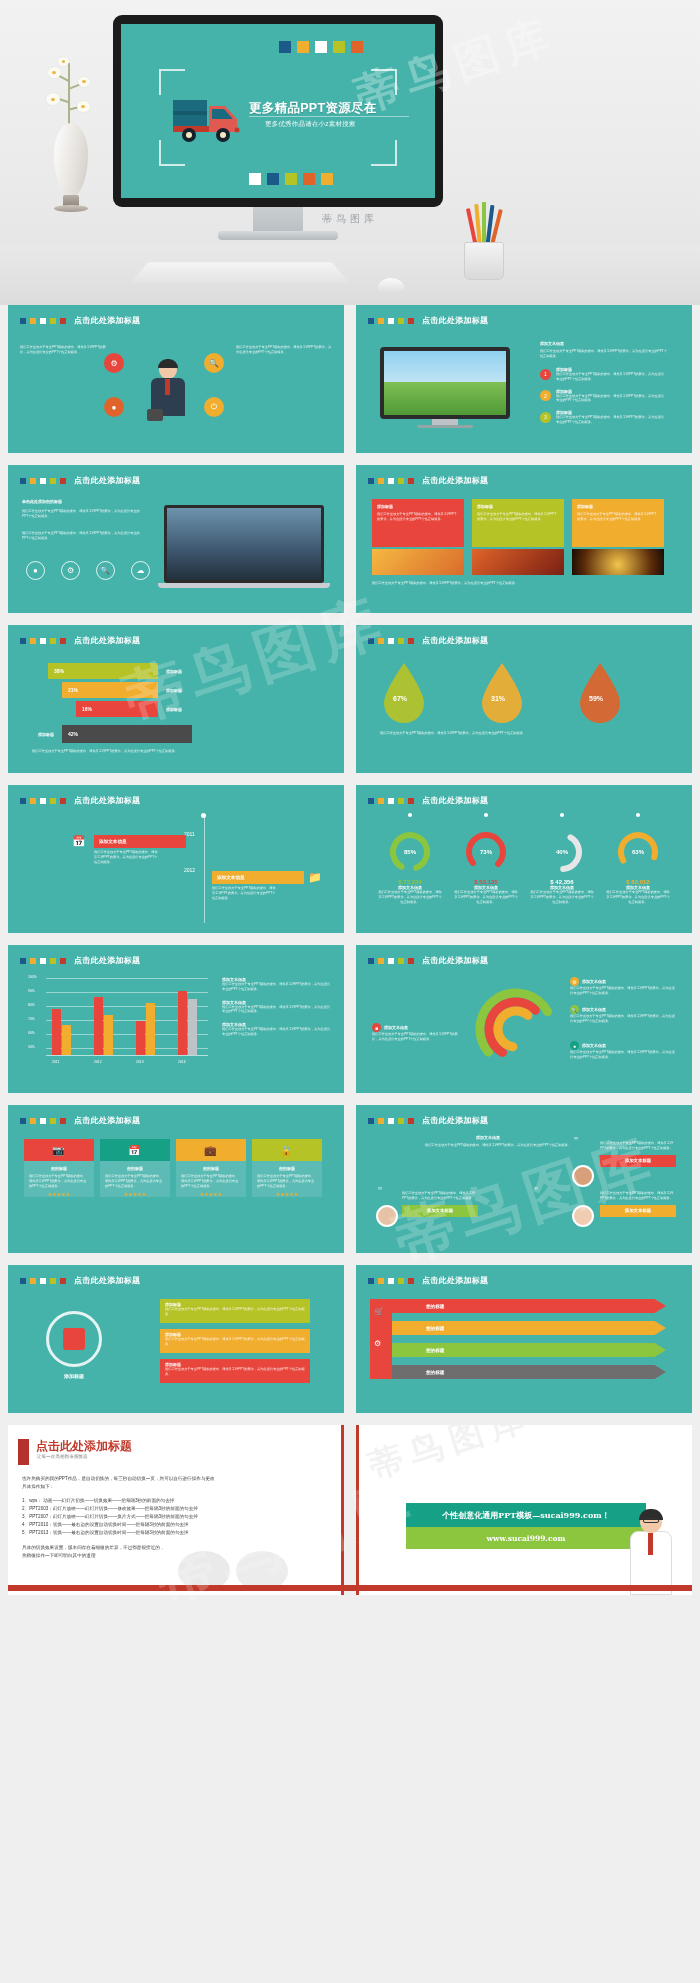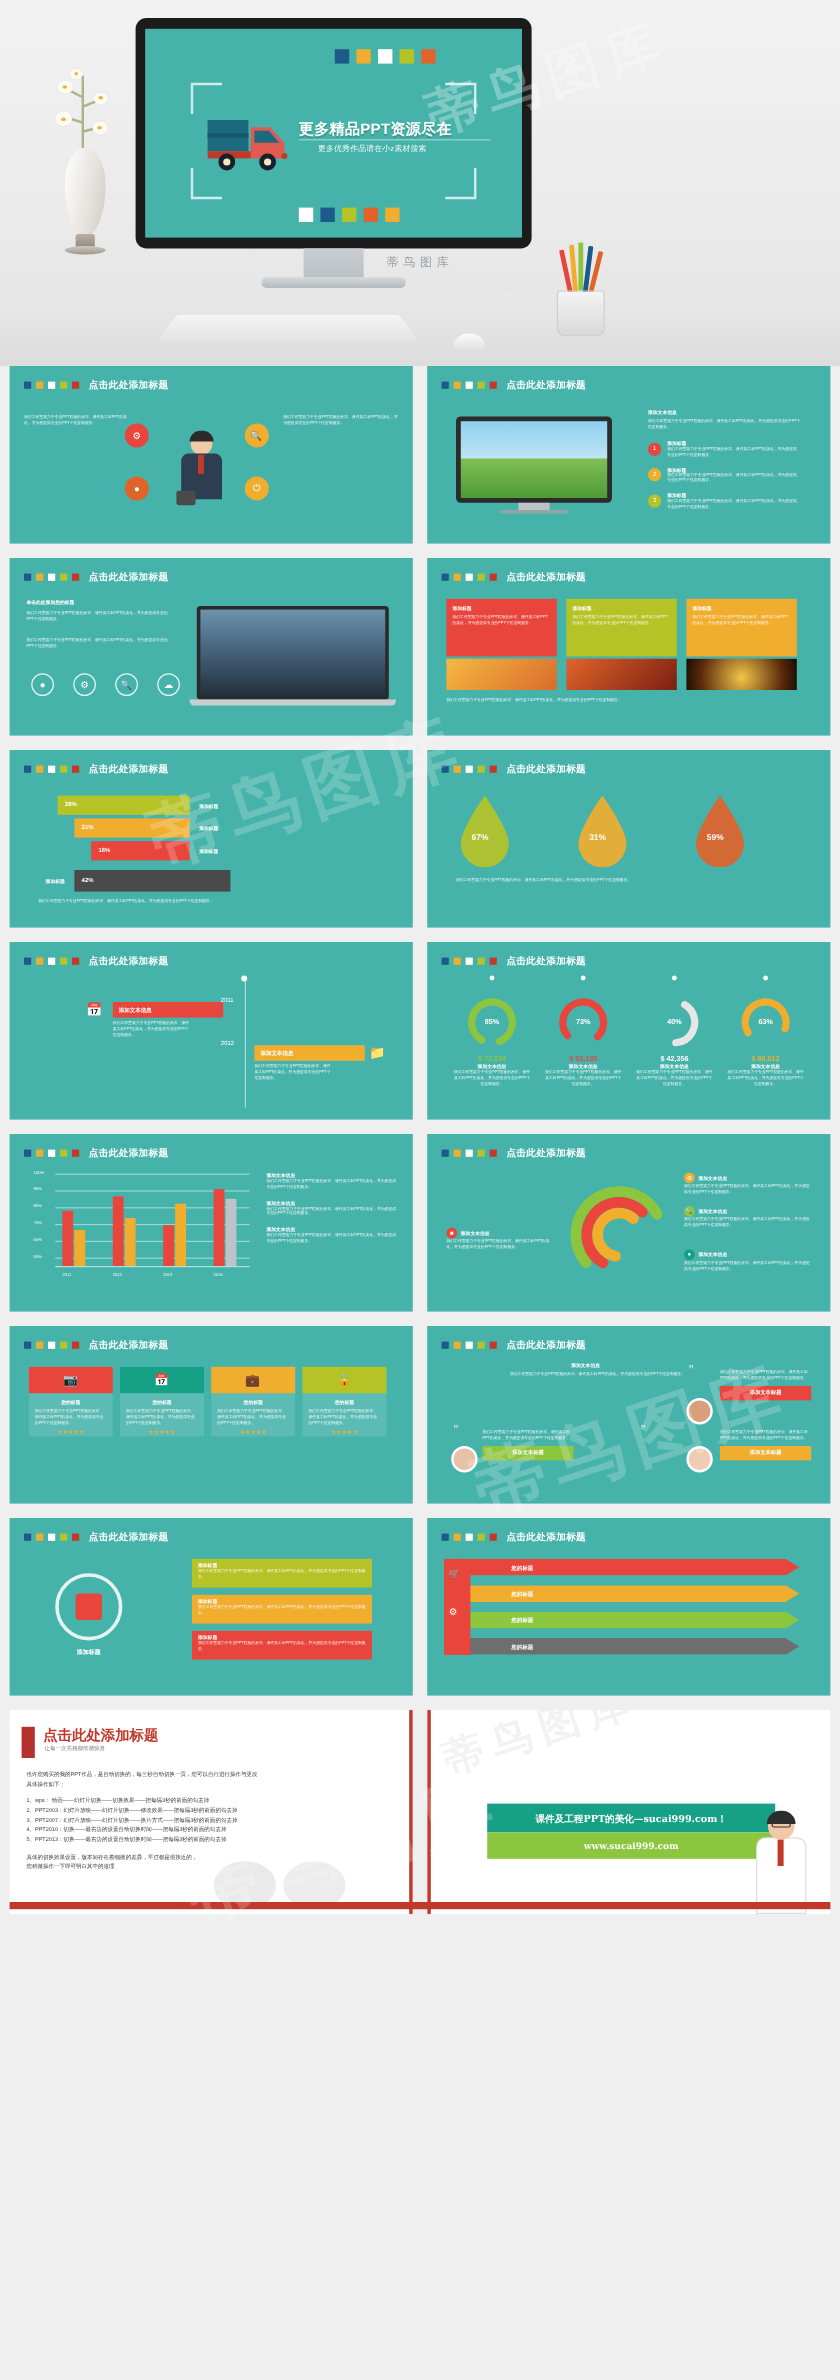--- a/index.html
+++ b/index.html
@@ -715,21 +715,21 @@
           <div class="ln" style="margin-top:7px;">具体的切换效果设置，版本间存在着细微的差异，不过都是很接近的，</div>
           <div class="ln">您稍微操作一下即可明白其中的道理</div>
         </div>
         <div class="ghost" style="left:170px;bottom:4px;width:52px;height:40px;background:#eaeaea;"></div>
         <div class="ghost" style="left:228px;bottom:4px;width:52px;height:40px;background:#ececec;"></div>
         <div class="redline"></div>
       </div>
 
       <div class="final-right">
         <div class="redline2"></div>
-        <div class="banner1">课件及工程PPT的美化—sucai999.com！</div>
+        <div class="banner1">个性创意化通用PPT模板—sucai999.com！</div>
         <div class="banner2">www.sucai999.com</div>
         <div class="person">
           <div class="p-body"></div>
           <div class="p-head"></div>
           <div class="p-hair"></div>
           <div class="glasses"></div>
           <div class="p-tie"></div>
         </div>
         <div class="wm" style="left:10px;top:-6px;font-size:34px;transform:rotate(-18deg);color:rgba(0,0,0,.05);">蒂鸟图库</div>
       </div>

